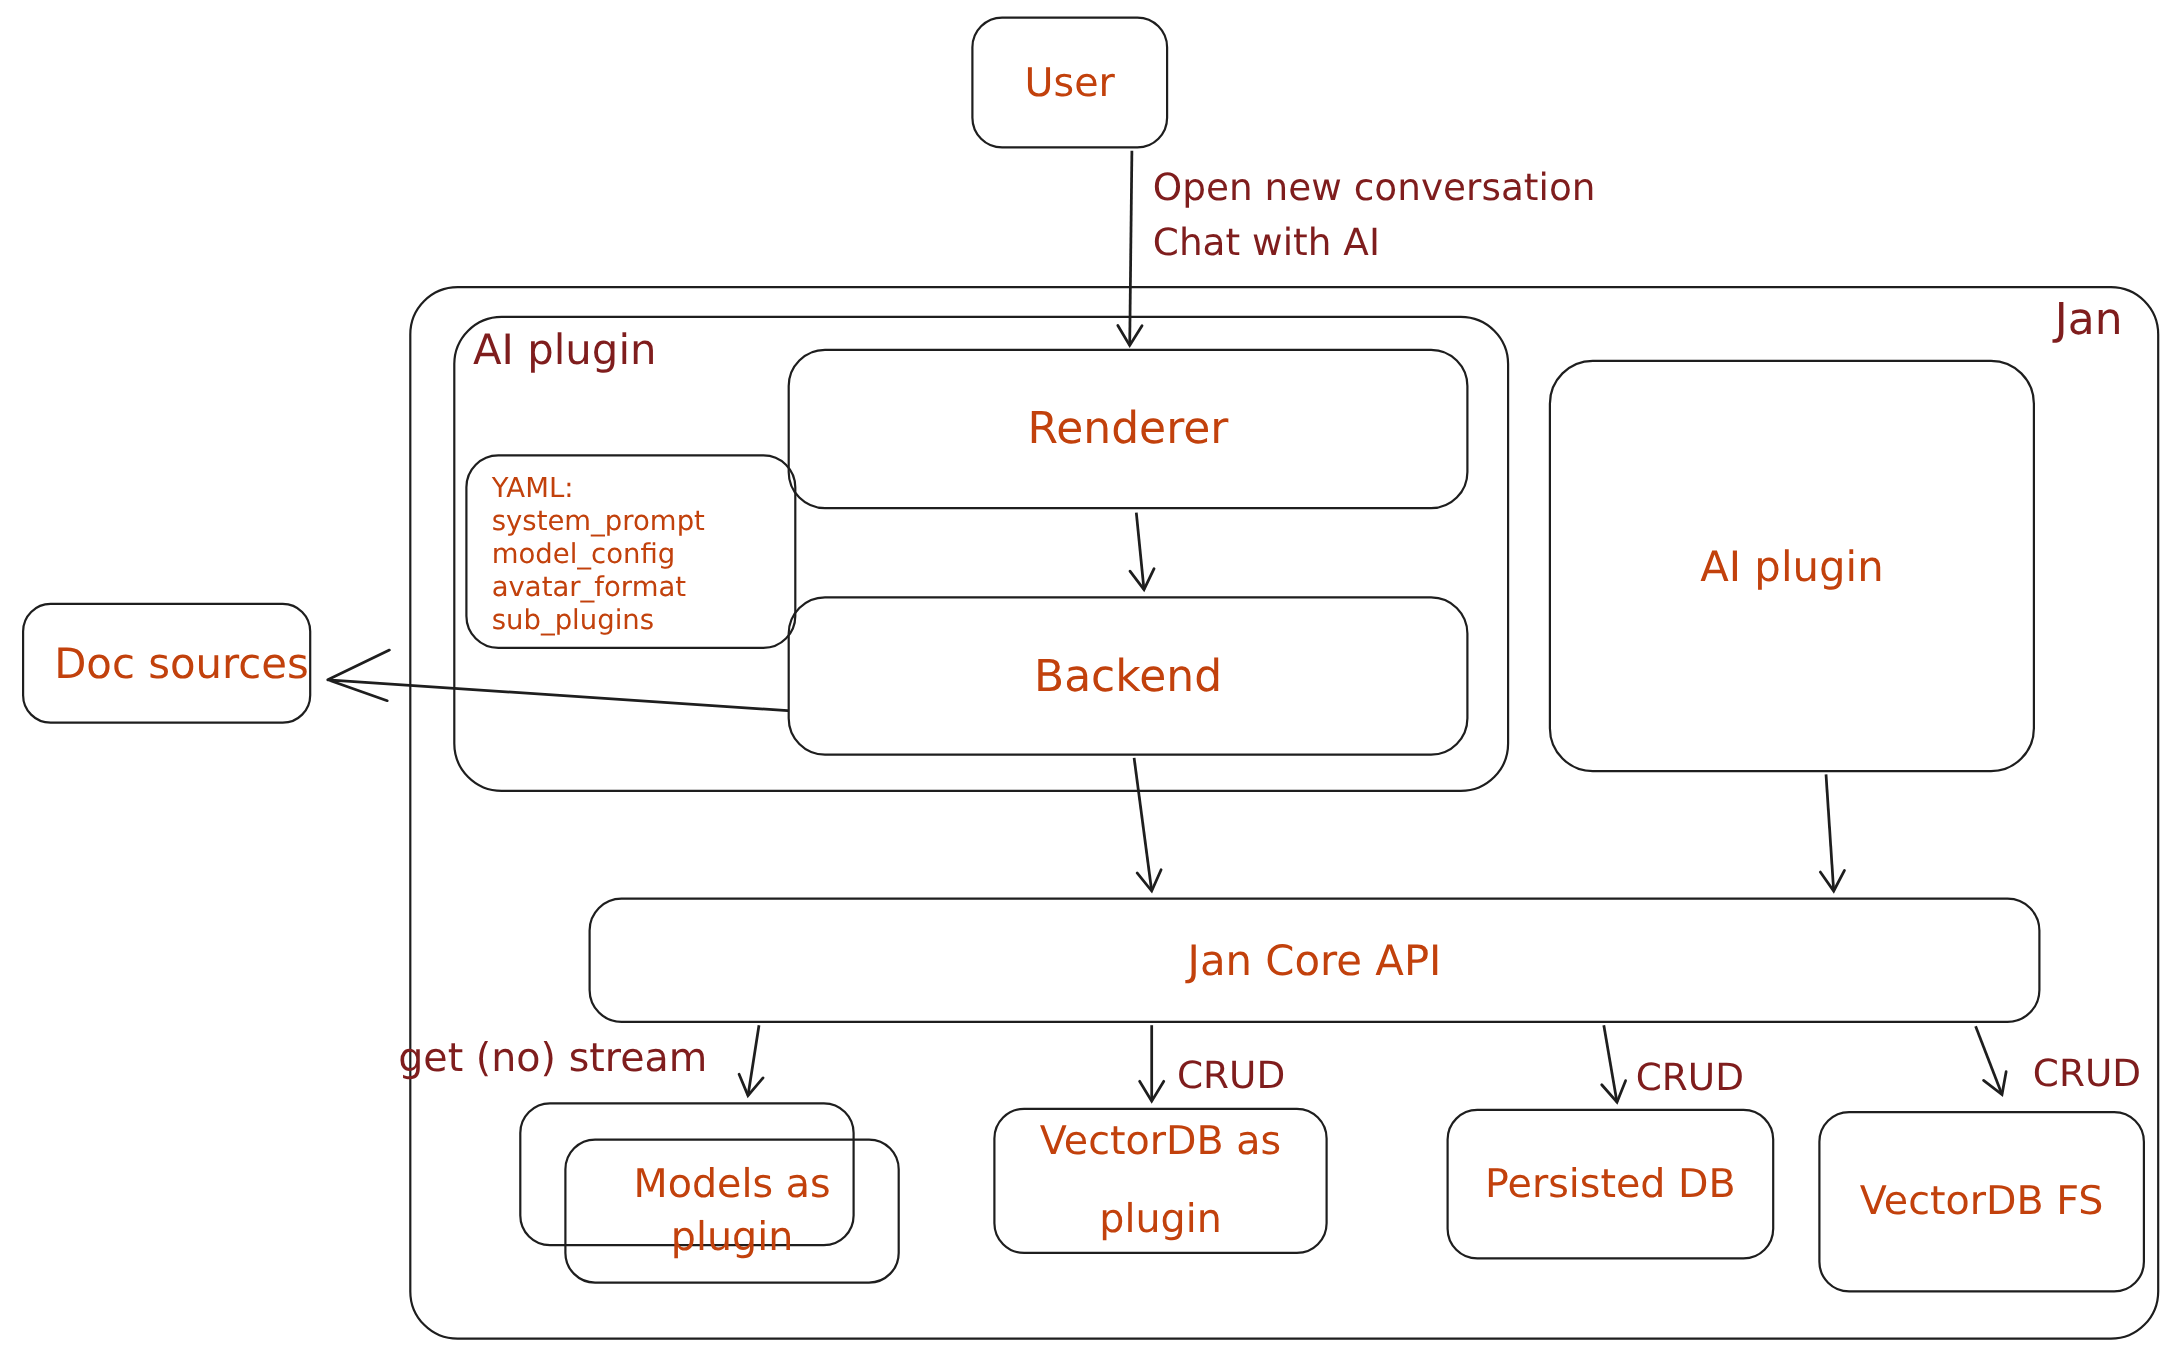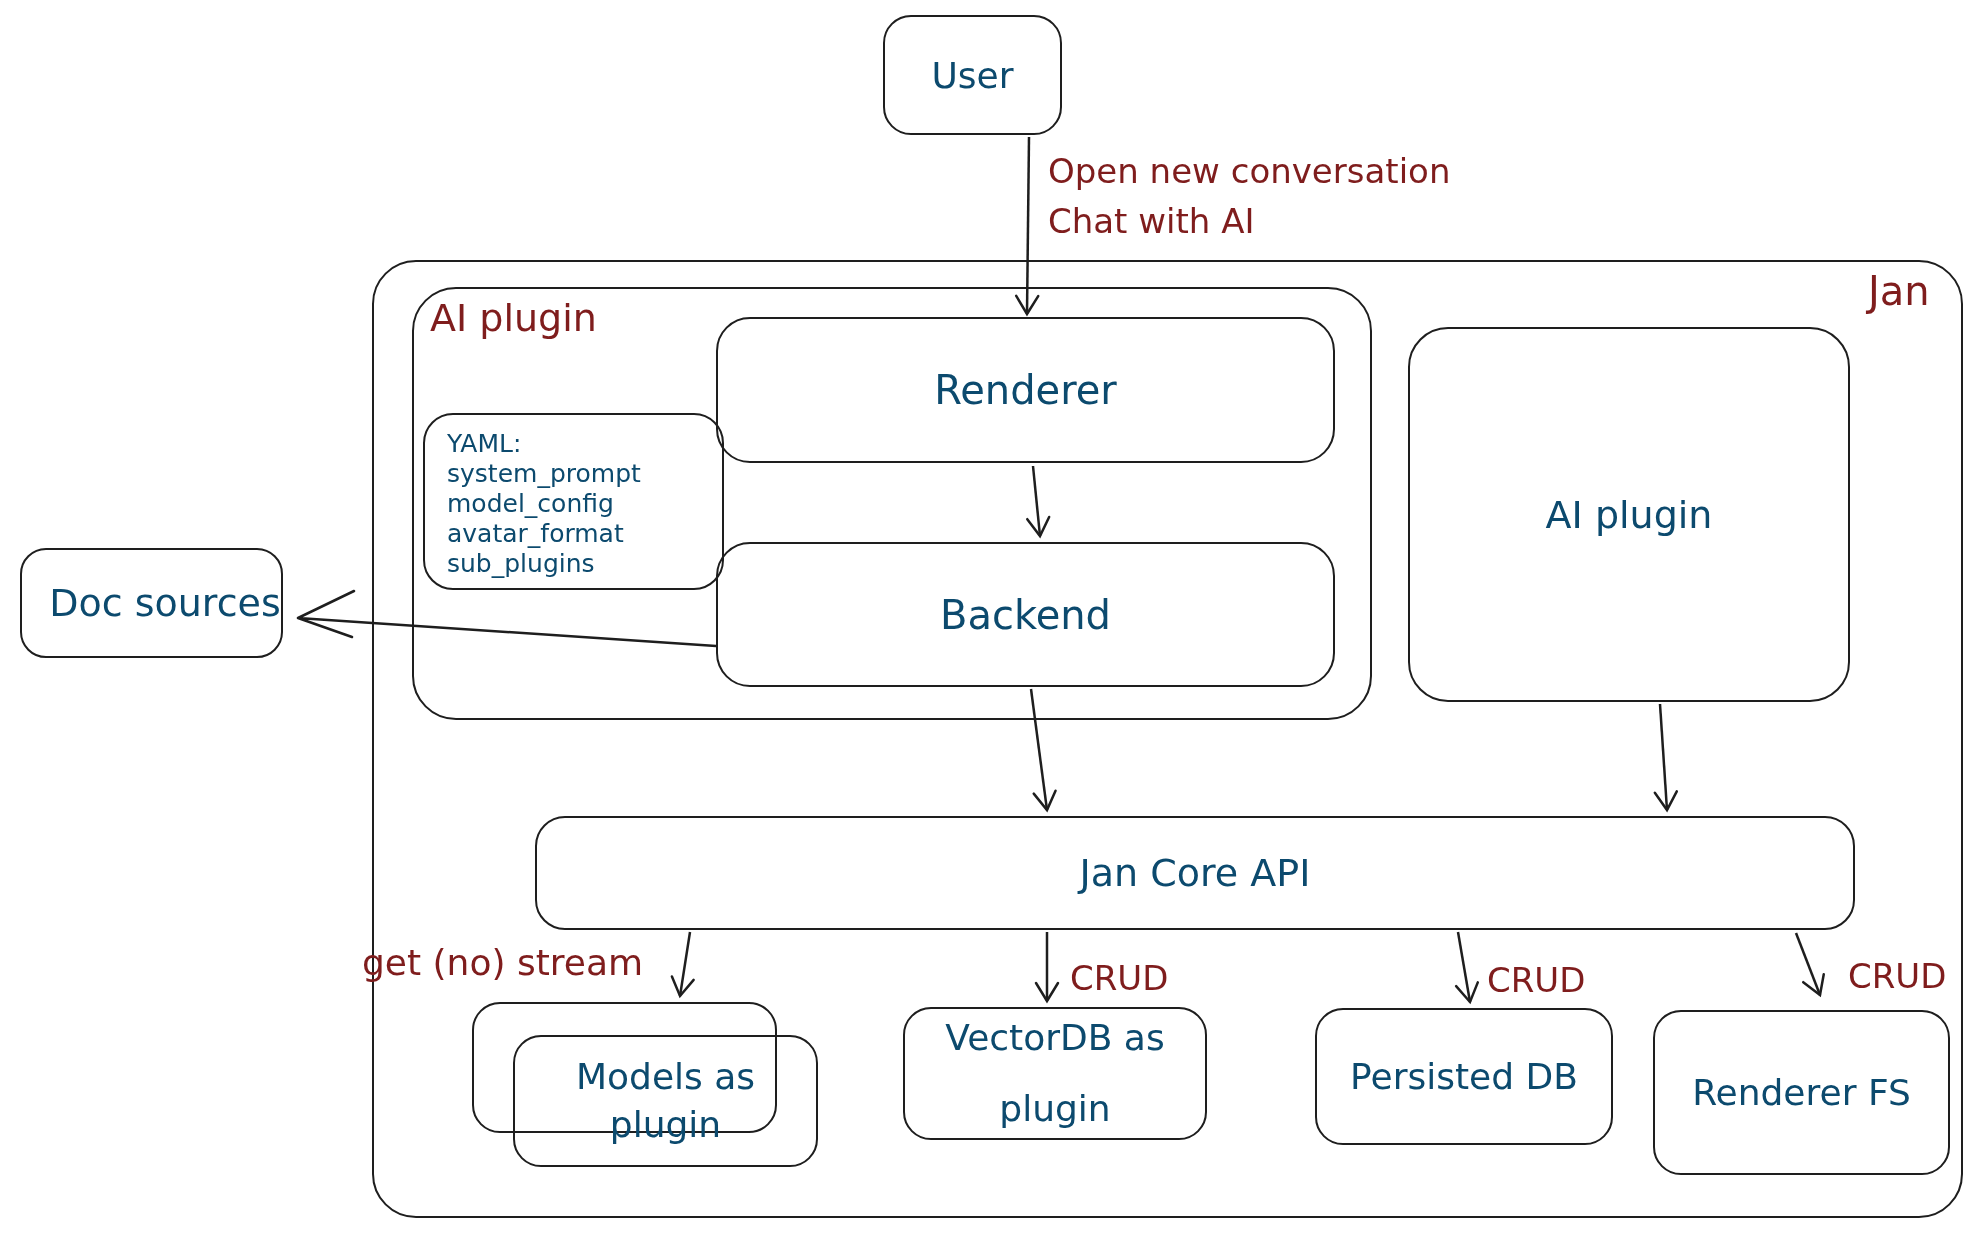--- a/index.html
+++ b/index.html
@@ -13,21 +13,21 @@
   }
   .edges{position:absolute;left:0;top:0;width:1981px;height:1246px;pointer-events:none;}
   .box{
     position:absolute;
     border:2.5px solid #1e1e1e;
     background:transparent;
     box-sizing:border-box;
     display:flex;flex-direction:column;
     align-items:center;justify-content:center;
     text-align:center;
-    color:#0c4a6e;
+    color:#c2410c;
   }
   .lbl{position:absolute;color:#7f1d1d;white-space:nowrap;}
 
   .user-box{left:883px;top:15px;width:179px;height:120px;border-radius:28px;font-size:36px;}
   .jan-group{left:372px;top:260px;width:1591px;height:958px;border-radius:44px;}
   .jan-label{left:1868px;top:268px;font-size:40px;}
   .ai-plugin-group{left:412px;top:287px;width:960px;height:433px;border-radius:44px;}
   .ai-plugin-group-label{left:430px;top:296px;font-size:38px;}
   .renderer-box{left:716px;top:317px;width:619px;height:146px;border-radius:34px;font-size:40px;}
   .backend-box{left:716px;top:542px;width:619px;height:145px;border-radius:34px;font-size:40px;}
@@ -118,21 +118,21 @@
   <div class="box vectordb-box">
     <div>VectorDB as</div>
     <div>plugin</div>
   </div>
 
   <div class="box persisted-db-box">
     <span>Persisted DB</span>
   </div>
 
   <div class="box persisted-fs-box">
-    <span>Renderer FS</span>
+    <span>VectorDB FS</span>
   </div>
 
   <div class="lbl user-flow-label">
     <div>Open new conversation</div>
     <div>Chat with AI</div>
   </div>
   <div class="lbl get-no-stream">get (no) stream</div>
   <div class="lbl crud-1">CRUD</div>
   <div class="lbl crud-2">CRUD</div>
   <div class="lbl crud-3">CRUD</div>

